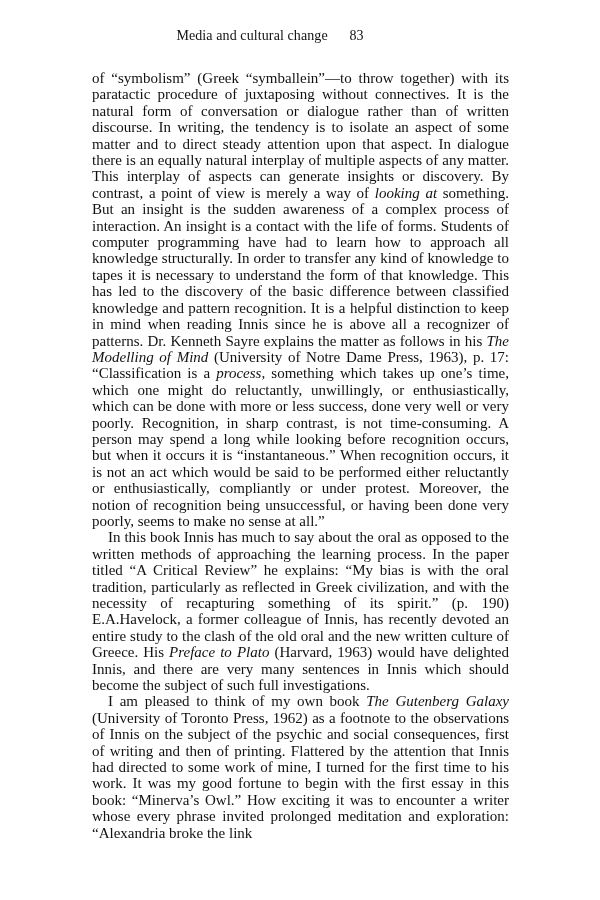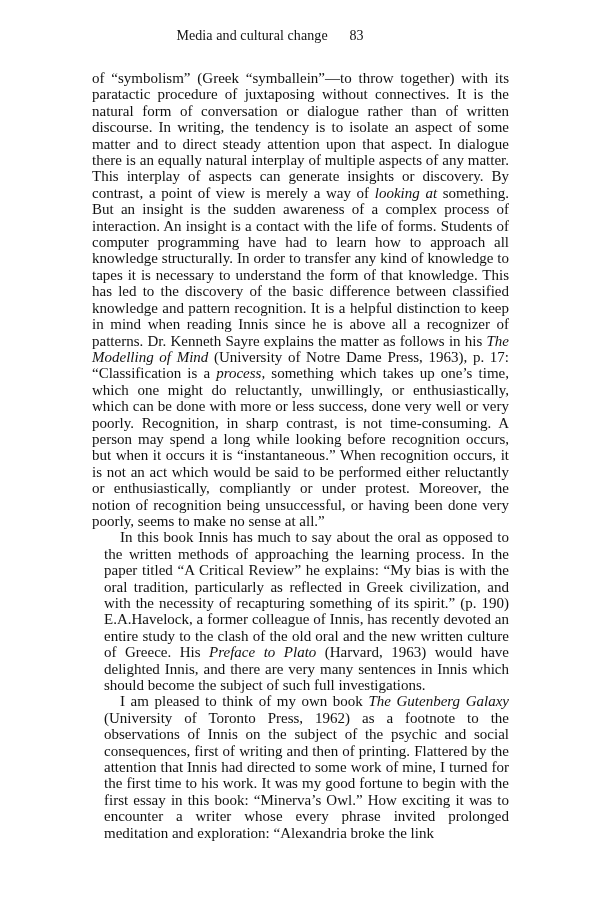--- a/index.html
+++ b/index.html
@@ -40,21 +40,20 @@
       font-size: 15px;
       line-height: 16.4px;
       text-align: justify;
       hyphens: none;
     }
     .body-text p {
       margin: 0;
     }
     .body-text p.indent {
       text-indent: 16px;
-      margin-left: 12px;
     }
     .body-text em {
       font-style: italic;
     }
   </style>
 </head>
 <body>
 
 <div class="running-head">
   <span class="title">Media and cultural change</span>

